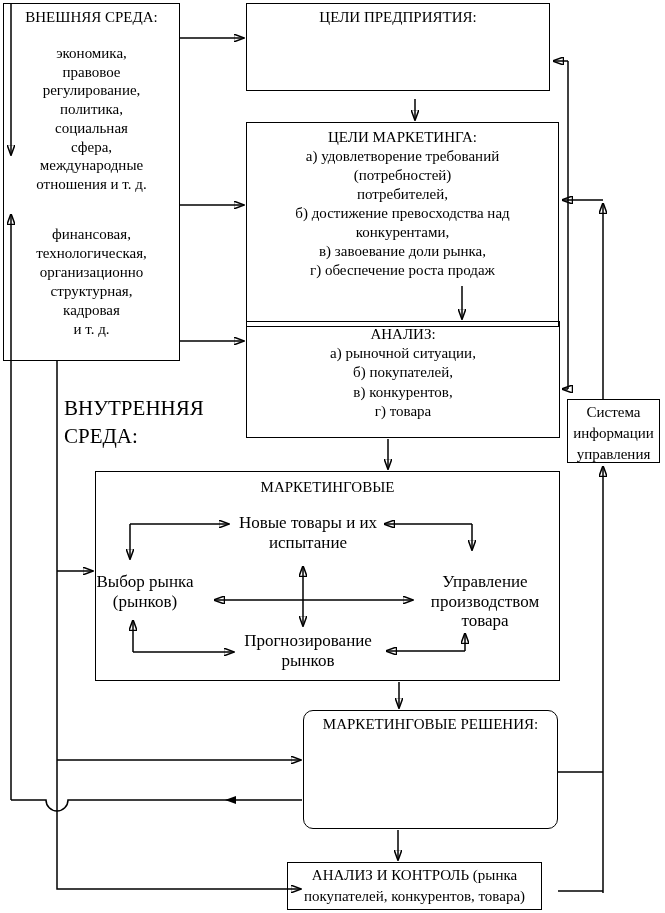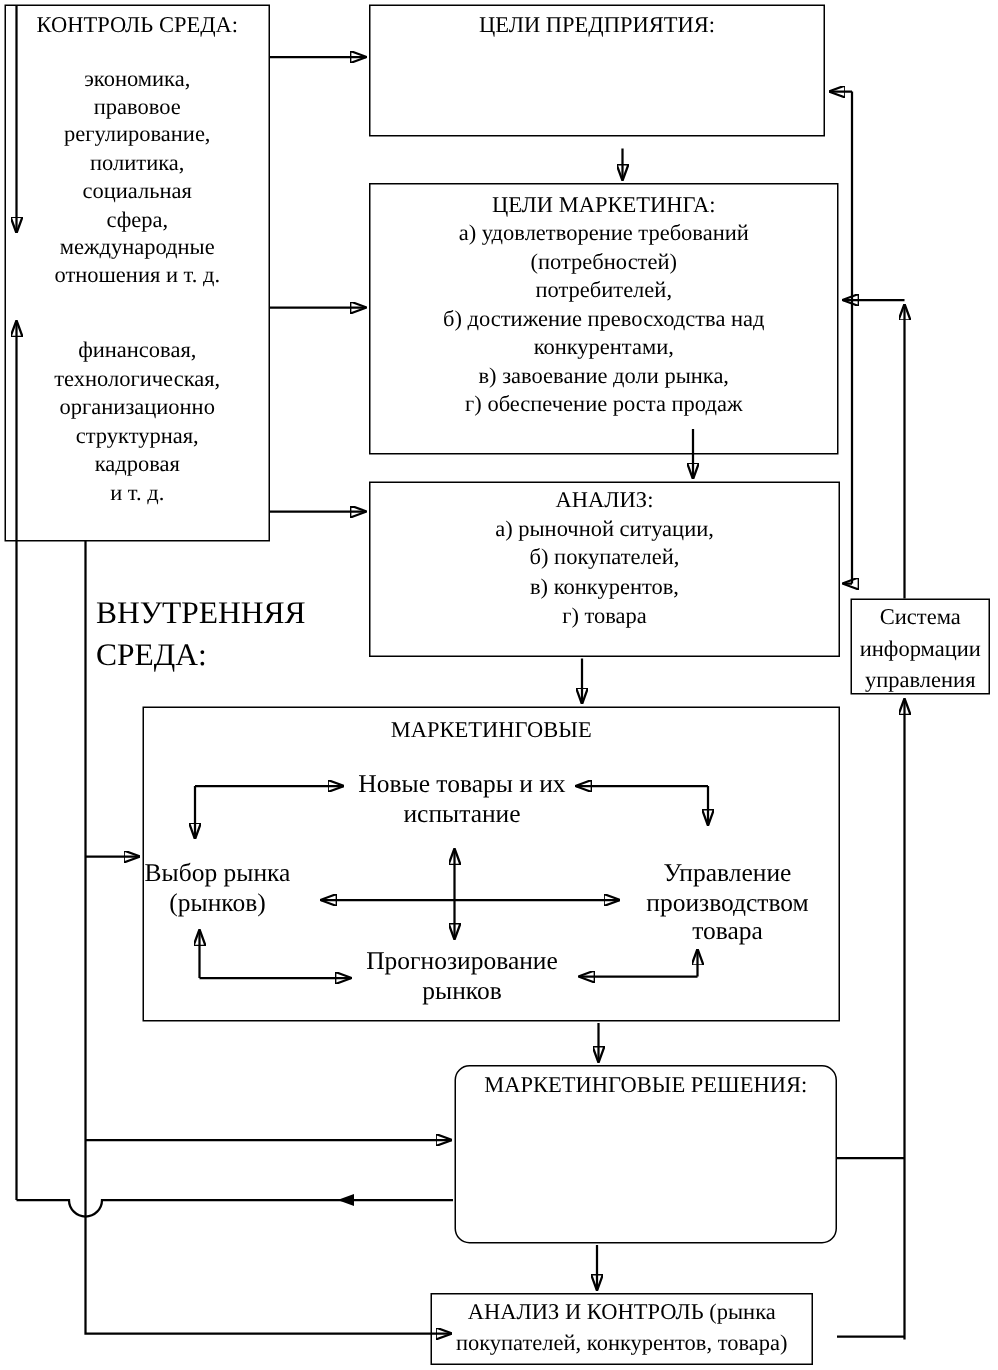--- a/index.html
+++ b/index.html
@@ -19,42 +19,42 @@
   svg.wires{position:absolute;left:0;top:0;pointer-events:none;}
   svg.wires line, svg.wires path{stroke:#000;stroke-width:1.5;fill:none;}
   svg.wires polygon{fill:#000;stroke:none;}
 </style>
 </head>
 <body>
 
 <div class="canvas">
 
   <div class="box" style="left:3px;top:3px;width:177px;height:358px;">
-    <div class="t" style="margin-top:4px;">КОНТРОЛЬ СРЕДА:</div>
+    <div class="t" style="margin-top:4px;">ВНЕШНЯЯ СРЕДА:</div>
     <div class="pre" style="margin-top:18px;line-height:18.7px;">экономика,
 правовое
 регулирование,
 политика,
 социальная
 сфера,
 международные
 отношения и т. д.</div>
     <div class="pre" style="margin-top:31px;line-height:19px;">финансовая,
 технологическая,
 организационно
 структурная,
 кадровая
 и т. д.</div>
   </div>
 
   <div class="box" style="left:246px;top:3px;width:304px;height:88px;">
     <div class="t" style="margin-top:3px;line-height:20px;">ЦЕЛИ ПРЕДПРИЯТИЯ:</div>
   </div>
 
-  <div class="box" style="left:246px;top:122px;width:313px;height:181px;">
+  <div class="box" style="left:246px;top:122px;width:313px;height:205px;">
     <div class="t" style="margin-top:5px;line-height:19px;">ЦЕЛИ МАРКЕТИНГА:</div>
     <div class="pre" style="line-height:19px;">а) удовлетворение требований
 (потребностей)
 потребителей,
 б) достижение превосходства над
 конкурентами,
 в) завоевание доли рынка,
 г) обеспечение роста продаж</div>
   </div>
 

